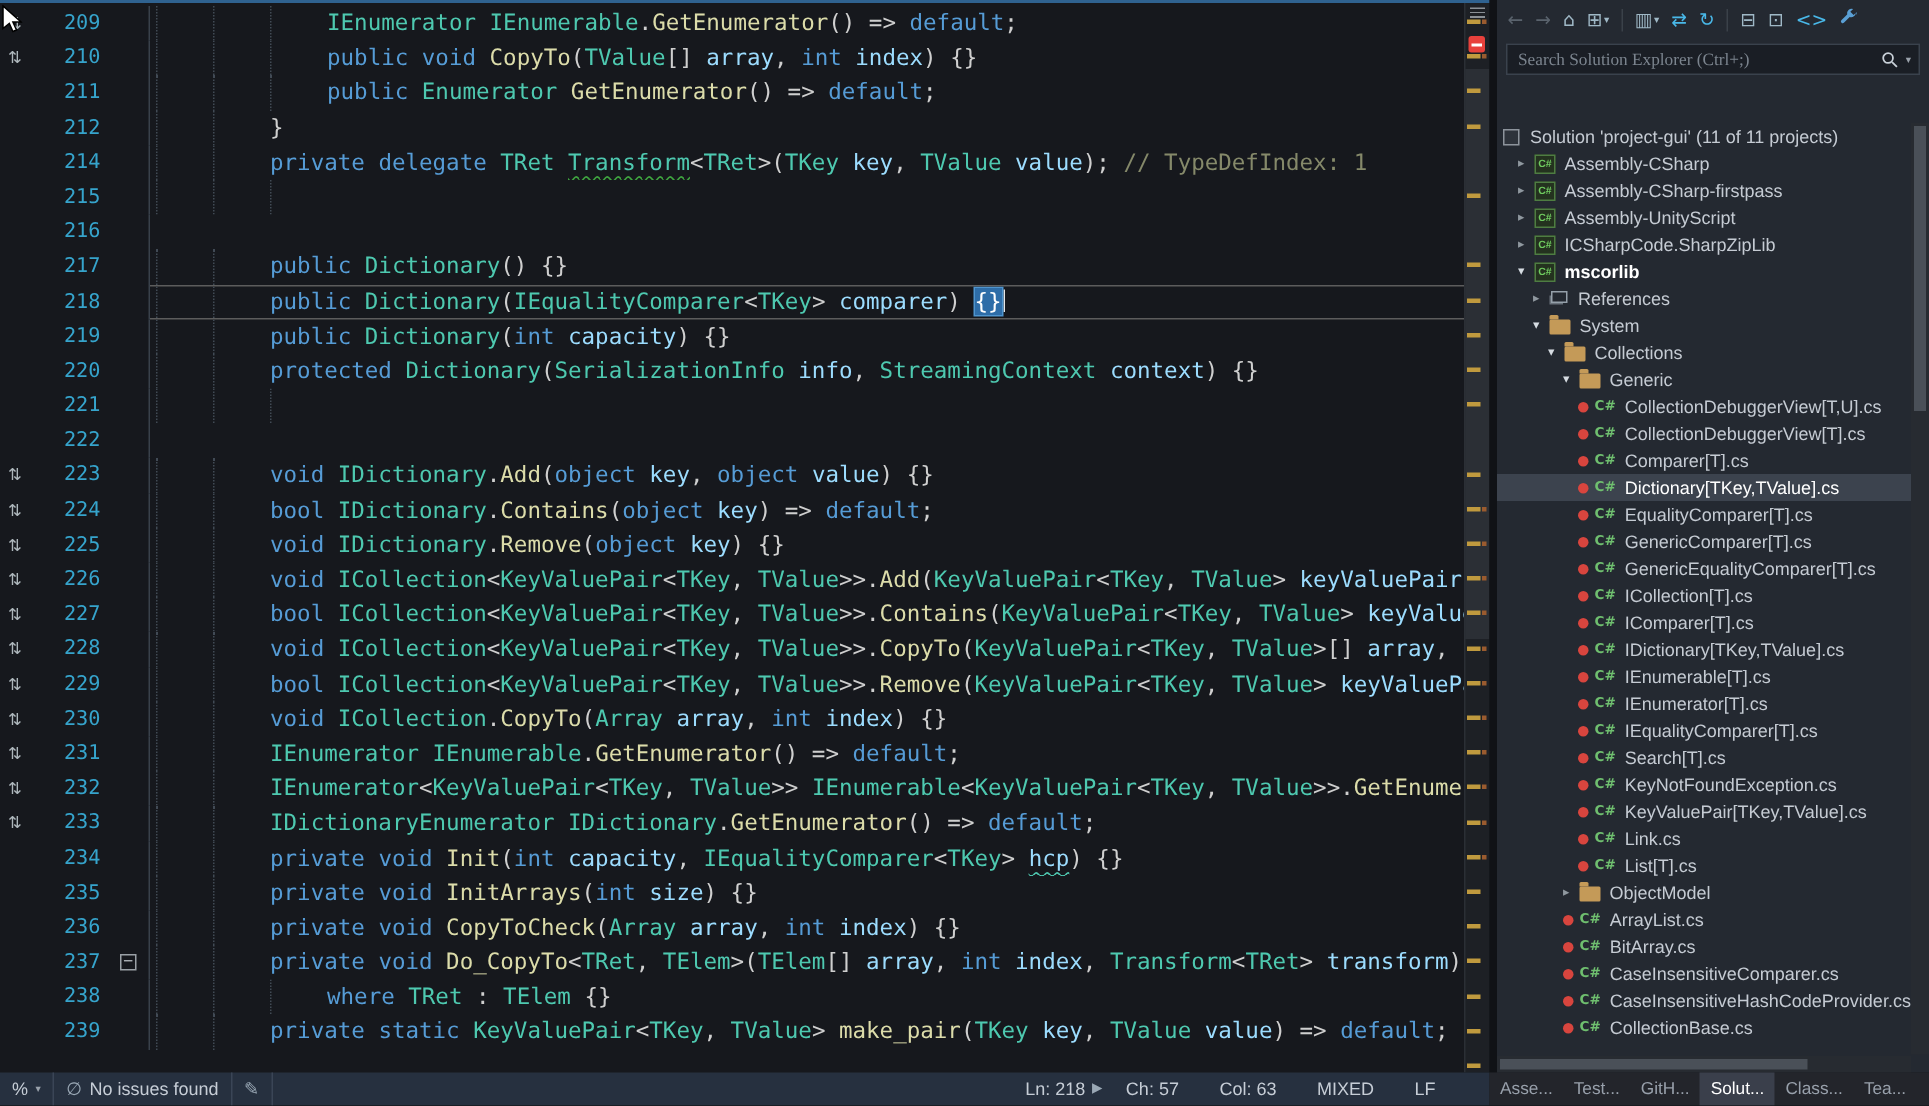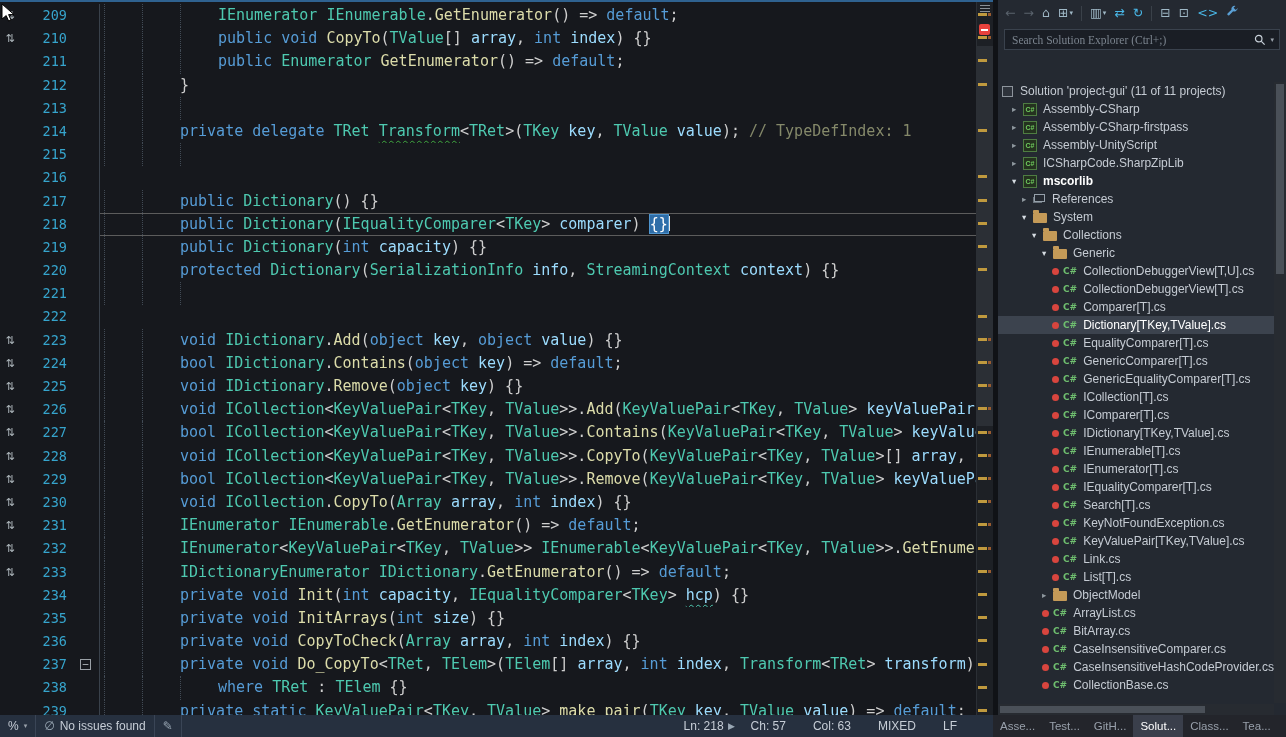--- a/index.html
+++ b/index.html
@@ -98,21 +98,20 @@
 </head>
 <body>
 
 <div id="editor-region">
   <div id="top-accent"></div>
   <div id="code-lines">
       <div class="cl"><span class="gl ico">⇅</span><span class="ln">209</span><span class="fd"></span><span class="cd" style="padding-left: 118px;"><i class="guide" style="left: 4px;"></i><i class="guide" style="left: 42px;"></i><i class="guide" style="left: 80px;"></i><span class="tk ty">IEnumerator</span><span class="tk pl"> </span><span class="tk ty">IEnumerable</span><span class="tk pl">.</span><span class="tk m">GetEnumerator</span><span class="tk pl">() =&gt; </span><span class="tk kw">default</span><span class="tk pl">;</span></span></div>
       <div class="cl"><span class="gl ico">⇅</span><span class="ln">210</span><span class="fd"></span><span class="cd" style="padding-left: 118px;"><i class="guide" style="left: 4px;"></i><i class="guide" style="left: 42px;"></i><i class="guide" style="left: 80px;"></i><span class="tk kw">public</span><span class="tk pl"> </span><span class="tk kw">void</span><span class="tk pl"> </span><span class="tk m">CopyTo</span><span class="tk pl">(</span><span class="tk ty">TValue</span><span class="tk pl">[] </span><span class="tk p">array</span><span class="tk pl">, </span><span class="tk kw">int</span><span class="tk pl"> </span><span class="tk p">index</span><span class="tk pl">) {}</span></span></div>
       <div class="cl"><span class="gl ico"></span><span class="ln">211</span><span class="fd"></span><span class="cd" style="padding-left: 118px;"><i class="guide" style="left: 4px;"></i><i class="guide" style="left: 42px;"></i><i class="guide" style="left: 80px;"></i><span class="tk kw">public</span><span class="tk pl"> </span><span class="tk ty">Enumerator</span><span class="tk pl"> </span><span class="tk m">GetEnumerator</span><span class="tk pl">() =&gt; </span><span class="tk kw">default</span><span class="tk pl">;</span></span></div>
       <div class="cl"><span class="gl ico"></span><span class="ln">212</span><span class="fd"></span><span class="cd" style="padding-left: 80px;"><i class="guide" style="left: 4px;"></i><i class="guide" style="left: 42px;"></i><span class="tk pl">}</span></span></div>
-      <div class="cl"><span class="gl ico"></span><span class="ln">213</span><span class="fd"></span><span class="cd" style="padding-left: 118px;"><i class="guide" style="left: 4px;"></i><i class="guide" style="left: 42px;"></i><i class="guide" style="left: 80px;"></i></span></div>
       <div class="cl"><span class="gl ico"></span><span class="ln">214</span><span class="fd"></span><span class="cd" style="padding-left: 80px;"><i class="guide" style="left: 4px;"></i><i class="guide" style="left: 42px;"></i><span class="tk kw">private</span><span class="tk pl"> </span><span class="tk kw">delegate</span><span class="tk pl"> </span><span class="tk ty">TRet</span><span class="tk pl"> </span><span class="tk tysq">Transform</span><span class="tk pl">&lt;</span><span class="tk ty">TRet</span><span class="tk pl">&gt;(</span><span class="tk ty">TKey</span><span class="tk pl"> </span><span class="tk p">key</span><span class="tk pl">, </span><span class="tk ty">TValue</span><span class="tk pl"> </span><span class="tk p">value</span><span class="tk pl">); </span><span class="tk cm2">// TypeDefIndex: 1</span></span></div>
       <div class="cl"><span class="gl ico"></span><span class="ln">215</span><span class="fd"></span><span class="cd" style="padding-left: 118px;"><i class="guide" style="left: 4px;"></i><i class="guide" style="left: 42px;"></i><i class="guide" style="left: 80px;"></i></span></div>
       <div class="cl"><span class="gl ico"></span><span class="ln">216</span><span class="fd"></span></div>
       <div class="cl"><span class="gl ico"></span><span class="ln">217</span><span class="fd"></span><span class="cd" style="padding-left: 80px;"><i class="guide" style="left: 4px;"></i><i class="guide" style="left: 42px;"></i><span class="tk kw">public</span><span class="tk pl"> </span><span class="tk ty">Dictionary</span><span class="tk pl">() {}</span></span></div>
       <div class="cl cur"><span class="gl ico"></span><span class="ln">218</span><span class="fd"></span><span class="cd" style="padding-left: 80px;"><i class="guide" style="left: 4px;"></i><i class="guide" style="left: 42px;"></i><span class="tk kw">public</span><span class="tk pl"> </span><span class="tk ty">Dictionary</span><span class="tk pl">(</span><span class="tk ty">IEqualityComparer</span><span class="tk pl">&lt;</span><span class="tk ty">TKey</span><span class="tk pl">&gt; </span><span class="tk p">comparer</span><span class="tk pl">) </span><span class="tk sel">{}</span><span class="caret"></span></span></div>
       <div class="cl"><span class="gl ico"></span><span class="ln">219</span><span class="fd"></span><span class="cd" style="padding-left: 80px;"><i class="guide" style="left: 4px;"></i><i class="guide" style="left: 42px;"></i><span class="tk kw">public</span><span class="tk pl"> </span><span class="tk ty">Dictionary</span><span class="tk pl">(</span><span class="tk kw">int</span><span class="tk pl"> </span><span class="tk p">capacity</span><span class="tk pl">) {}</span></span></div>
       <div class="cl"><span class="gl ico"></span><span class="ln">220</span><span class="fd"></span><span class="cd" style="padding-left: 80px;"><i class="guide" style="left: 4px;"></i><i class="guide" style="left: 42px;"></i><span class="tk kw">protected</span><span class="tk pl"> </span><span class="tk ty">Dictionary</span><span class="tk pl">(</span><span class="tk ty">SerializationInfo</span><span class="tk pl"> </span><span class="tk p">info</span><span class="tk pl">, </span><span class="tk ty">StreamingContext</span><span class="tk pl"> </span><span class="tk p">context</span><span class="tk pl">) {}</span></span></div>
       <div class="cl"><span class="gl ico"></span><span class="ln">221</span><span class="fd"></span><span class="cd" style="padding-left: 118px;"><i class="guide" style="left: 4px;"></i><i class="guide" style="left: 42px;"></i><i class="guide" style="left: 80px;"></i></span></div>
       <div class="cl"><span class="gl ico"></span><span class="ln">222</span><span class="fd"></span></div>
       <div class="cl"><span class="gl ico">⇅</span><span class="ln">223</span><span class="fd"></span><span class="cd" style="padding-left: 80px;"><i class="guide" style="left: 4px;"></i><i class="guide" style="left: 42px;"></i><span class="tk kw">void</span><span class="tk pl"> </span><span class="tk ty">IDictionary</span><span class="tk pl">.</span><span class="tk m">Add</span><span class="tk pl">(</span><span class="tk kw">object</span><span class="tk pl"> </span><span class="tk p">key</span><span class="tk pl">, </span><span class="tk kw">object</span><span class="tk pl"> </span><span class="tk p">value</span><span class="tk pl">) {}</span></span></div>

